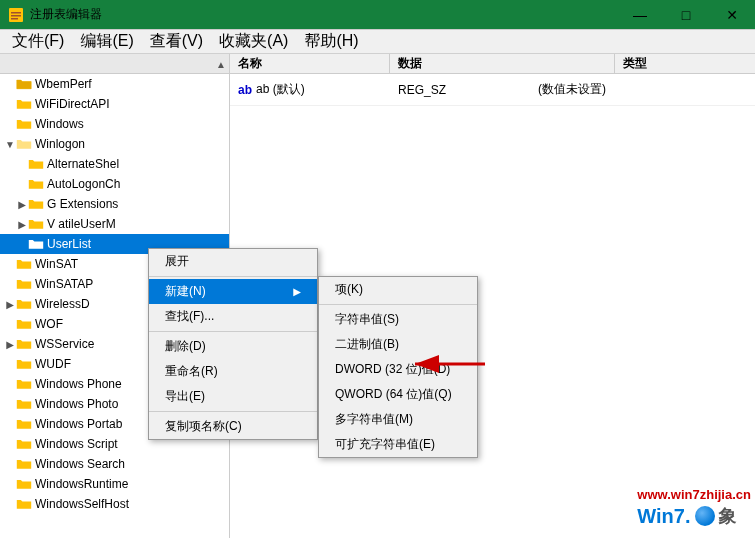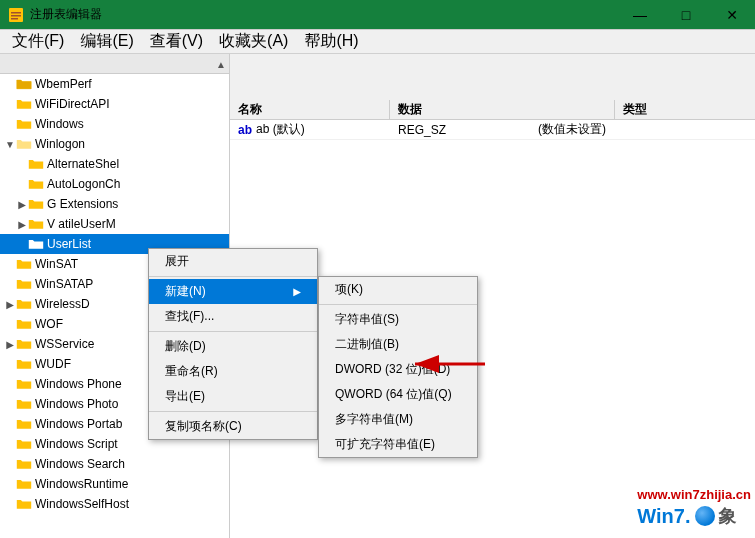--- a/index.html
+++ b/index.html
@@ -132,21 +132,20 @@
       margin-right: 3px;
     }
 
     .indent-1 { padding-left: 16px; }
 
     
     .right-panel {
       flex: 1;
       background: #fff;
       overflow: hidden;
-      margin-top: 46px;
     }
     .right-header {
       display: flex;
       background: #f0f0f0;
       border-bottom: 1px solid #ccc;
       height: 20px;
     }
     .right-col {
       display: flex;
       align-items: center;
@@ -154,21 +153,21 @@
       font-size: 12px;
       font-weight: bold;
       color: #000;
       border-right: 1px solid #ccc;
     }
     .right-col:last-child { border-right: none; }
 
     .right-row {
       display: flex;
       align-items: center;
-      height: 20px;
+      height: 32px;
       border-bottom: 1px solid #f0f0f0;
       font-size: 12px;
     }
     .right-cell {
       padding: 0 8px;
       overflow: hidden;
       white-space: nowrap;
     }
 
     

